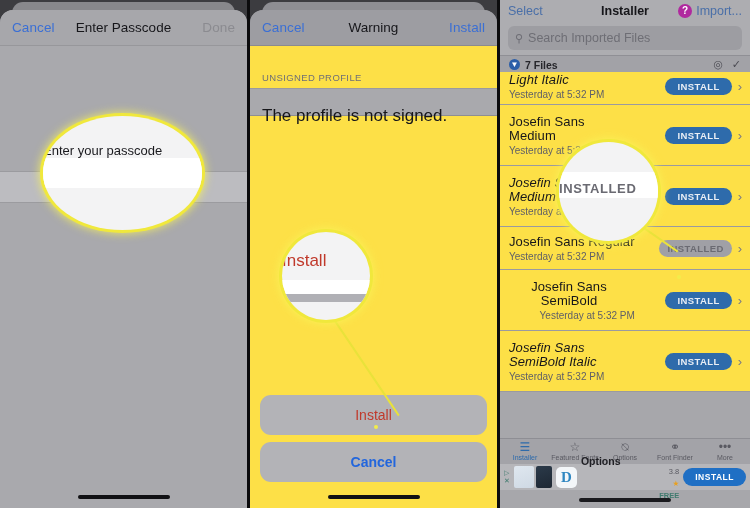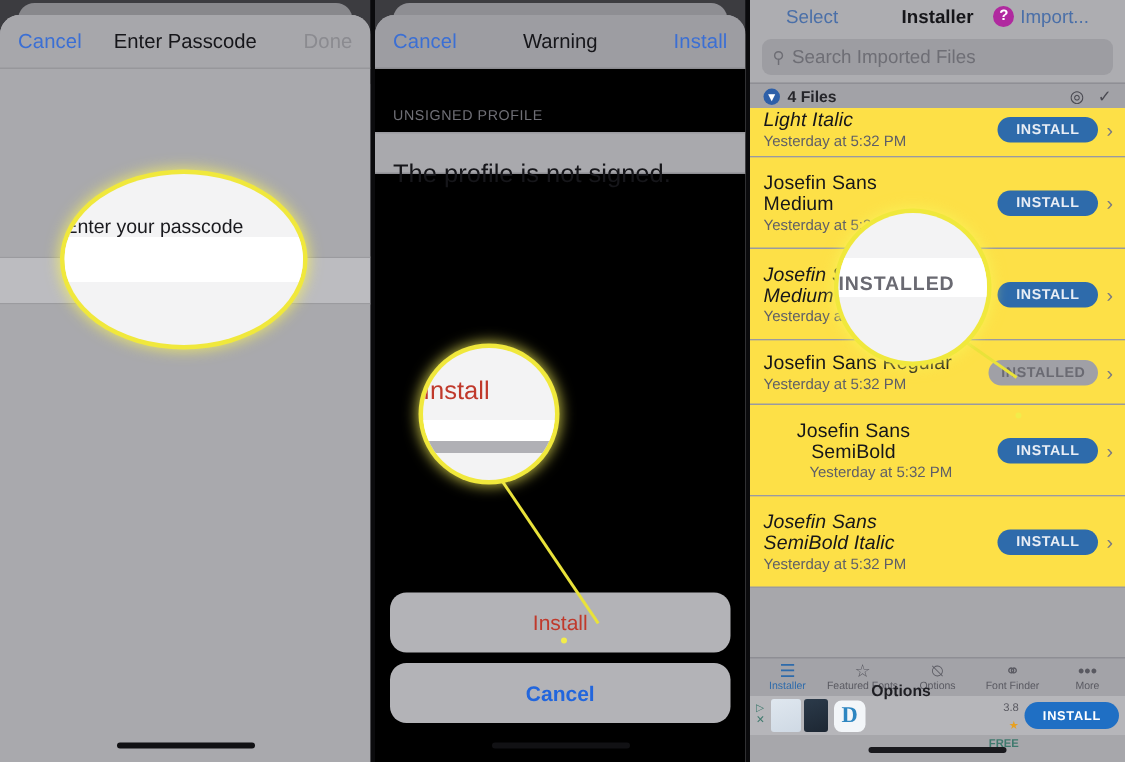--- a/index.html
+++ b/index.html
@@ -87,21 +87,21 @@
     height: 32px;
     background: #bcbcc0;
     border-top: 1px solid #9b9b9f;
     border-bottom: 1px solid #9b9b9f;
   }
 
   
   .warn-body {
     position: absolute;
     left: 0; right: 0; top: 36px; bottom: 0;
-    background: #000000;
+    background: #fde047;
     padding-left: 36px;
   }
   .warn-section-label {
     position: absolute;
     left: 12px; top: 26px;
     font-size: 9.5px;
     color: #6f6f76;
     letter-spacing: .4px;
   }
   .warn-row {
@@ -149,21 +149,21 @@
   
   .app {
     position: absolute; inset: 0;
     background: #a7a7ab;
     overflow: hidden;
   }
   .app-navbar {
     position: relative;
     height: 22px;
     display: flex; align-items: center;
-    padding: 0 24px;
+    padding: 0 8px;
     background: #adadb1;
   }
   .app-nav-left { font-size: 12.5px; color: #4a6fa8; }
   .app-nav-title {
     position: absolute; left: 0; right: 0;
     text-align: center;
     font-size: 12.5px; font-weight: bold; color: #16161a;
   }
   .app-nav-right {
     margin-left: auto;
@@ -450,21 +450,21 @@
 
       <div class="searchbar-wrap">
         <div class="searchbar">
           <span class="search-glyph">⚲</span>
           <span class="search-ph">Search Imported Files</span>
         </div>
       </div>
 
       <div class="files-header">
         <span class="files-badge">▼</span>
-        <span class="files-count">4 Files</span>
+        <span class="files-count">7 Files</span>
         <span class="files-header-icons">
           <span>◎</span>
           <span>✓</span>
         </span>
       </div>
 
       <div class="file-list">
 
         <div class="file-row partial-top" style="height:33px; padding-top:0;">
           <div class="file-info">

